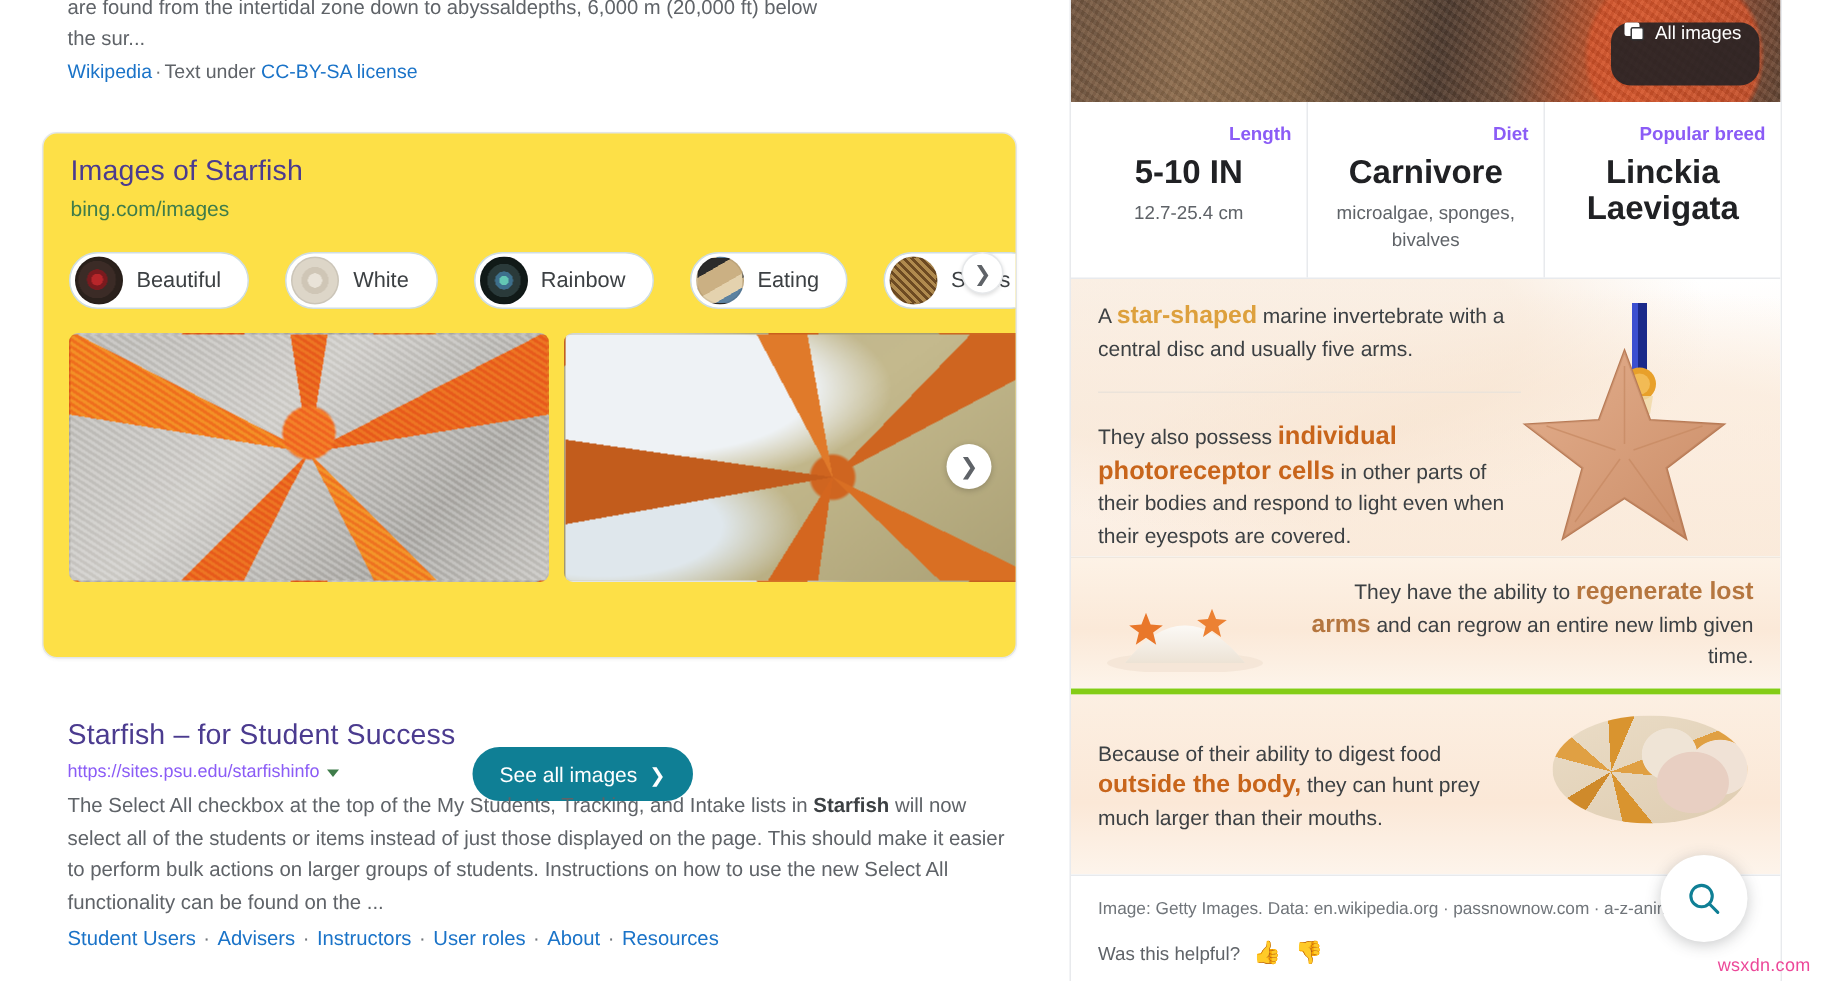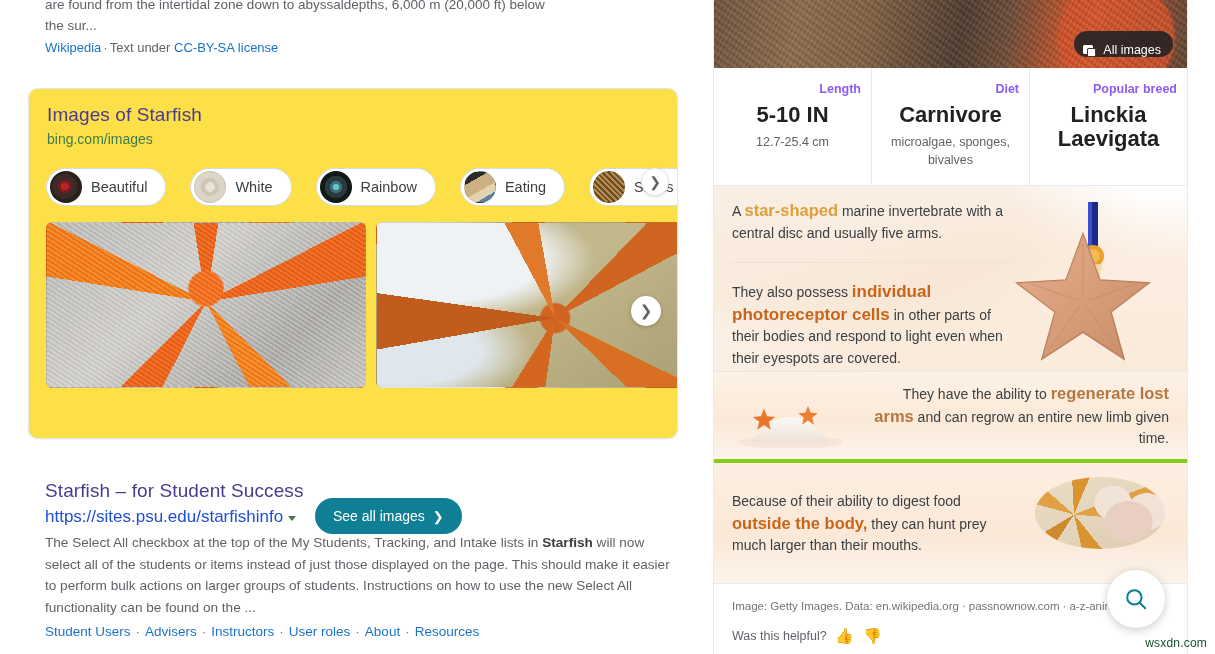--- a/index.html
+++ b/index.html
@@ -90,21 +90,21 @@
     font-size:14px; border:none; cursor:pointer;
   }
   .see-all .chev { font-size:13px; }
 
   
   .result { position:absolute; left:45px; top:478px; width:625px; }
   .result-title {
     font-size:19px; color:#4b3b8f; line-height:26px; letter-spacing:.1px;
   }
   .result-url {
-    font-size:17px; color:#1d4ed8; margin-top:3px;
+    font-size:12px; color:#8b5cf6; margin-top:3px;
     display:flex; align-items:center; gap:5px;
   }
   .result-url .caret {
     width:0;height:0;border-left:4px solid transparent;border-right:4px solid transparent;
     border-top:5px solid #3f7c4a; display:inline-block; margin-top:2px;
   }
   .result-snippet {
     font-size:13.6px; color:#5f6368; line-height:21.5px; margin-top:5px;
   }
   .result-snippet b { color:#3c4043; font-weight:700; }
@@ -130,22 +130,22 @@
   .kp-hero:after{
     content:""; position:absolute; inset:0;
     background:
       repeating-linear-gradient(118deg, rgba(255,255,255,.05) 0 2px, rgba(0,0,0,.05) 2px 4px),
       repeating-linear-gradient(36deg, rgba(255,190,150,.10) 0 3px, rgba(60,30,15,.10) 3px 6px);
     opacity:.8;
   }
   .all-images-badge {
     position:absolute; right:14px; bottom:11px; z-index:3;
     background:rgba(32,33,36,.88); color:#fff;
-    height:26px; padding:0 12px 0 9px; border-radius:13px;
-    display:flex; align-items:flex-end; gap:7px; font-size:12.5px;
+    height:42px; padding:0 12px 0 9px; border-radius:13px;
+    display:flex; align-items:flex-start; gap:7px; font-size:12.5px;
   }
   .stack-icon{ position:relative; width:13px; height:12px; display:inline-block; }
   .stack-icon i{
     position:absolute; display:block; box-sizing:border-box;
   }
   .stack-icon i:nth-child(1){ left:0; top:0; width:10px; height:9px; background:#fff; border-radius:1.5px;}
   .stack-icon i:nth-child(2){ left:3.5px; top:2.5px; width:9px; height:9px; background:#fff; border-radius:1.5px; border:1px solid rgba(32,33,36,.9);}
 
   .fact-table {
     display:flex; border-bottom:1px solid #e8eaed; background:#fff;
@@ -214,21 +214,21 @@
   .thumb-btn { font-size:15px; color:#2a3eb1; line-height:1; }
 
   .fab {
     position:absolute; right:22px; bottom:26px; z-index:10;
     width:58px; height:58px; border-radius:50%;
     background:#fff; box-shadow:0 2px 10px rgba(60,64,67,.28);
     display:flex; align-items:center; justify-content:center;
   }
   .watermark {
     position:absolute; right:8px; bottom:4px; z-index:20;
-    font-size:12px; color:#14532d; letter-spacing:.2px;
+    font-size:12px; color:#ec4899; letter-spacing:.2px;
   }
 </style>
 </head>
 <body>
 
 <div class="page">
 
   <div class="left-col">
 
     <div class="wiki-snip">

